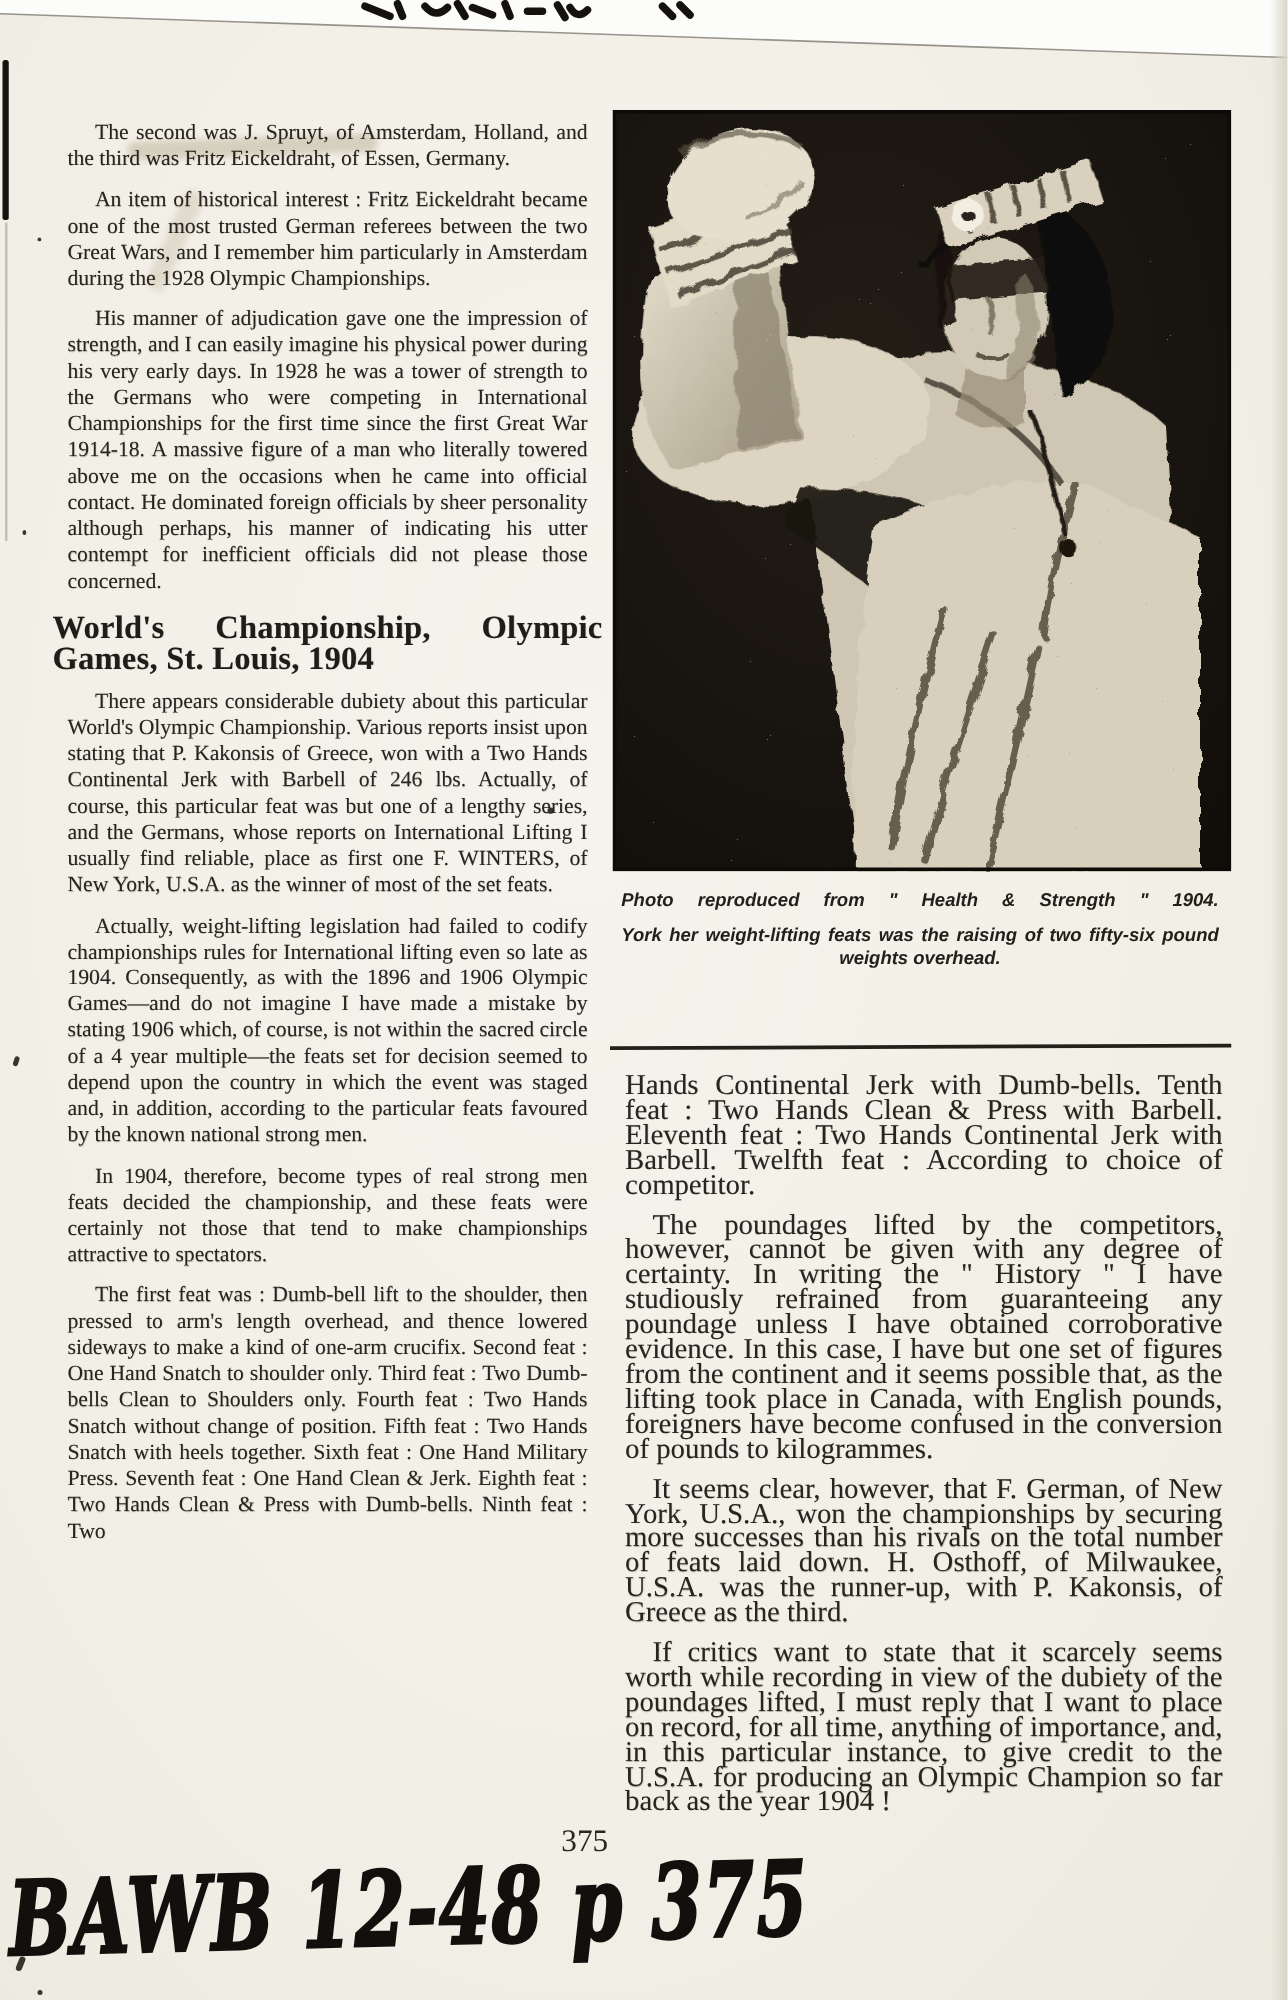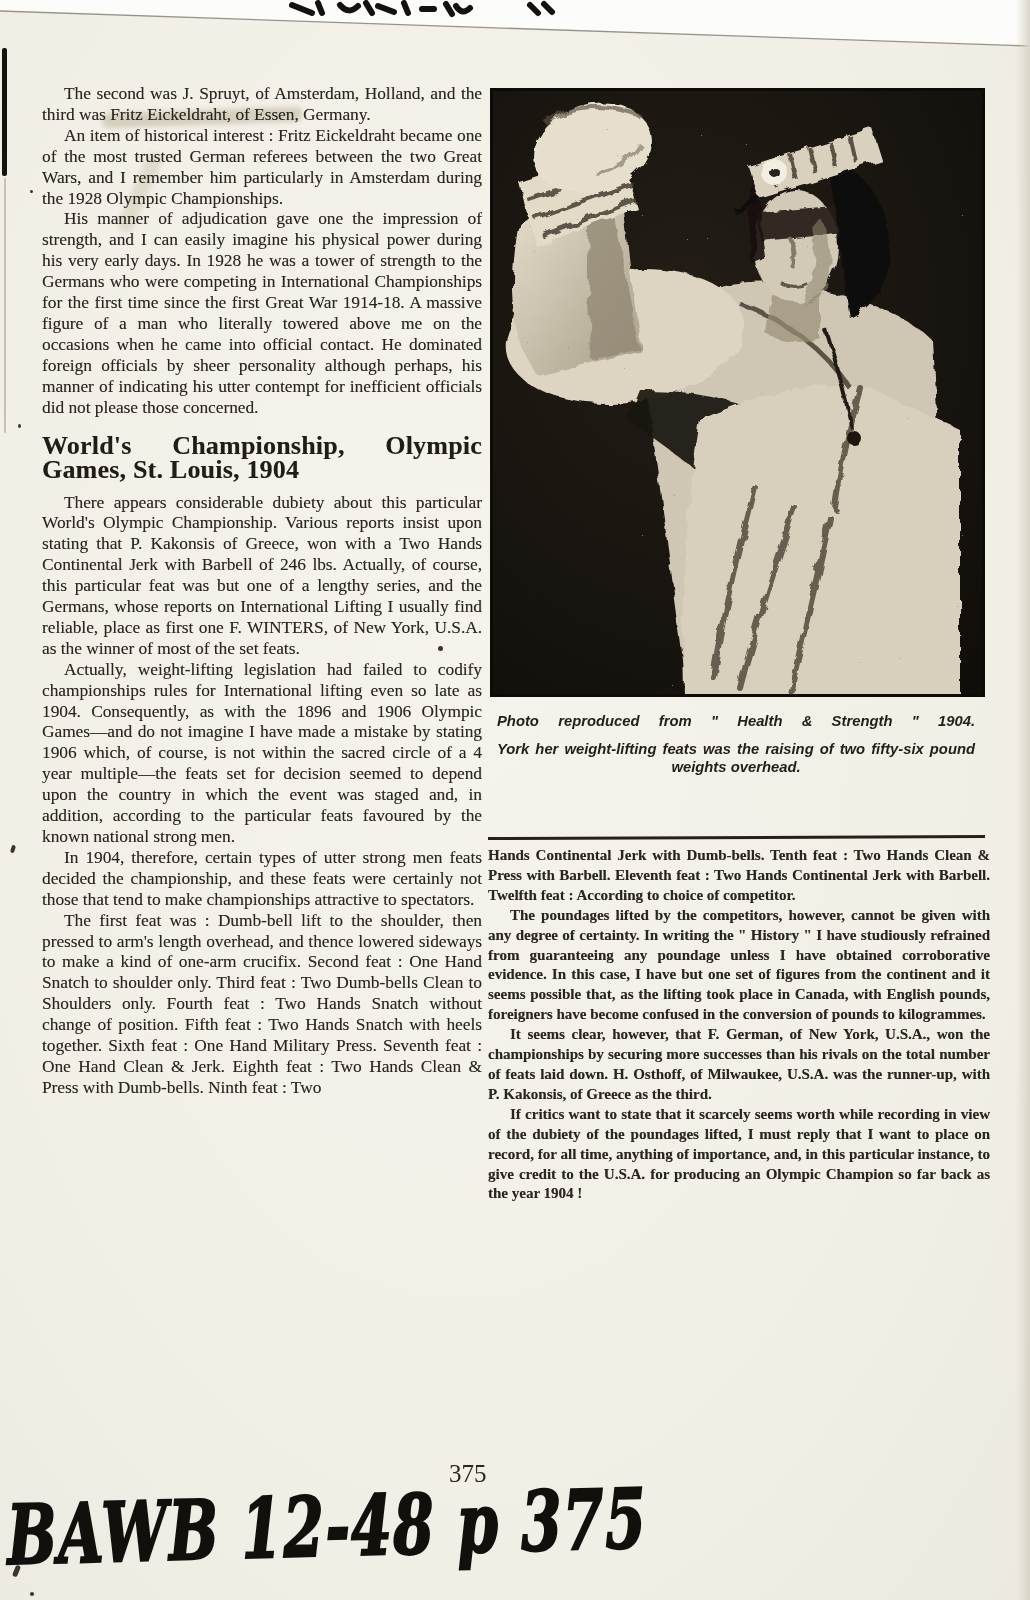--- a/index.html
+++ b/index.html
@@ -13,24 +13,24 @@
   #top-edge{position:absolute;left:0;top:0;width:1030px;height:60px;}
   #edge-right{position:absolute;right:0;top:0;width:14px;height:1600px;
     background:linear-gradient(to right,rgba(222,218,206,0),#d9d4c8);}
   .edge-sliver{position:absolute;background:#16130f;border-radius:2px;}
   .edge-faint{position:absolute;background:#8e887c;opacity:.45;border-radius:2px;}
   .bleed{position:absolute;background:#bdb59c;filter:blur(2.5px);border-radius:6px;}
   .speck{position:absolute;background:#3a352c;border-radius:50%;}
   
   .col{position:absolute;text-align:justify;color:#28241e;
        text-shadow:0.3px 0.3px 0.6px rgba(52,46,38,.35);}
-  .col p{margin:0;text-indent:22px;}
+  .col p{margin:12px;text-indent:22px;}
   .col p.no-indent{text-indent:0;}
   #left-col{left:42px;top:84px;width:440px;font-size:17.3px;line-height:20.9px;}
-  #right-col{left:488px;top:846px;width:502px;font-size:15px;line-height:19.9px;font-weight:bold;}
+  #right-col{left:488px;top:846px;width:502px;font-size:23px;line-height:19.9px;}
   #section-heading{font-size:26px;line-height:24.5px;font-weight:bold;
        margin:15px 0 10px 0;text-indent:0;letter-spacing:.2px;text-align:justify;color:#201c17;}
   
   #photo{position:absolute;left:490px;top:88px;width:495px;height:609px;}
   
   #caption{position:absolute;left:497px;top:712px;width:478px;
     font-family:"Liberation Sans", sans-serif;font-style:italic;font-weight:bold;
     color:#221e18;font-size:14.8px;line-height:18.5px;}
   #caption p{margin:0 0 8px 0;text-align:justify;}
   #caption p.stretch{text-align-last:justify;margin-bottom:9px;}
@@ -79,21 +79,21 @@
 <div class="speck" style="left:14px;top:1565px;width:5px;height:12px;border-radius:3px;transform:rotate(22deg);"></div>
 <div class="speck" style="left:30px;top:1592px;width:4px;height:4px;"></div>
 
 <div id="left-col" class="col">
   <p>The second was J. Spruyt, of Amsterdam, Holland, and the third was Fritz Eickeldraht, of Essen, Germany.</p>
   <p>An item of historical interest : Fritz Eickeldraht became one of the most trusted German referees between the two Great Wars, and I remember him particularly in Amsterdam during the 1928 Olympic Championships.</p>
   <p>His manner of adjudication gave one the impression of strength, and I can easily imagine his physical power during his very early days. In 1928 he was a tower of strength to the Germans who were competing in International Championships for the first time since the first Great War 1914-18. A massive figure of a man who literally towered above me on the occasions when he came into official contact. He dominated foreign officials by sheer personality although perhaps, his manner of indicating his utter contempt for inefficient officials did not please those concerned.</p>
   <h2 id="section-heading">World's Championship, Olympic Games, St. Louis, 1904</h2>
   <p>There appears considerable dubiety about this particular World's Olympic Championship. Various reports insist upon stating that P. Kakonsis of Greece, won with a Two Hands Continental Jerk with Barbell of 246 lbs. Actually, of course, this particular feat was but one of a lengthy series, and the Germans, whose reports on International Lifting I usually find reliable, place as first one F. WINTERS, of New York, U.S.A. as the winner of most of the set feats.</p>
   <p>Actually, weight-lifting legislation had failed to codify championships rules for International lifting even so late as 1904. Consequently, as with the 1896 and 1906 Olympic Games—and do not imagine I have made a mistake by stating 1906 which, of course, is not within the sacred circle of a 4 year multiple—the feats set for decision seemed to depend upon the country in which the event was staged and, in addition, according to the particular feats favoured by the known national strong men.</p>
-  <p>In 1904, therefore, certain types of utter strong men feats decided the championship, and these feats were certainly not those that tend to make championships attractive to spectators.</p>
+  <p>In 1904, therefore, become types of real strong men feats decided the championship, and these feats were certainly not those that tend to make championships attractive to spectators.</p>
   <p>The first feat was : Dumb-bell lift to the shoulder, then pressed to arm's length overhead, and thence lowered sideways to make a kind of one-arm crucifix. Second feat : One Hand Snatch to shoulder only. Third feat : Two Dumb-bells Clean to Shoulders only. Fourth feat : Two Hands Snatch without change of position. Fifth feat : Two Hands Snatch with heels together. Sixth feat : One Hand Military Press. Seventh feat : One Hand Clean &amp; Jerk. Eighth feat : Two Hands Clean &amp; Press with Dumb-bells. Ninth feat : Two</p>
 </div>
 
 <div id="photo">
 <svg width="495" height="609" viewBox="0 0 495 609">
   <defs>
     <radialGradient id="bgGrad" cx="40%" cy="35%" r="85%">
       <stop offset="0" stop-color="#231d16"></stop>
       <stop offset="1" stop-color="#110e0a"></stop>
     </radialGradient>

